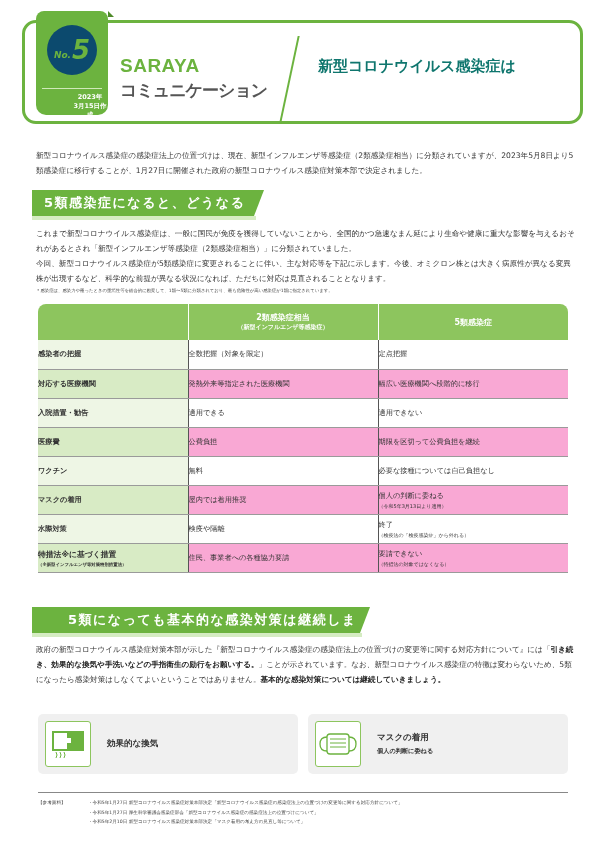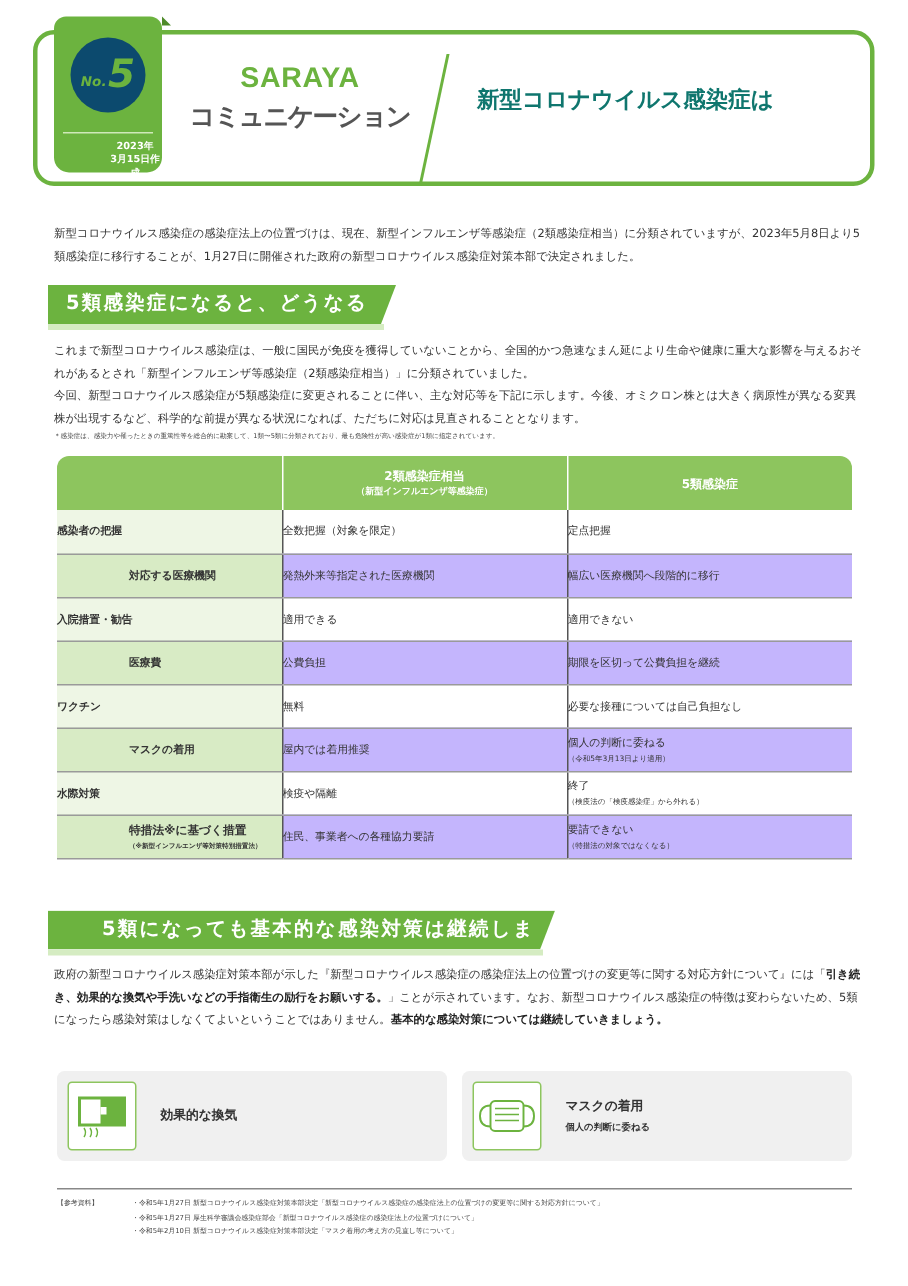--- a/index.html
+++ b/index.html
@@ -21,21 +21,21 @@
   }
   .no-circle {
     position: absolute; left: 11px; top: 14px; width: 50px; height: 50px; border-radius: 50%;
     background: #0c4a6e; display: flex; align-items: center; justify-content: center; gap: 1px;
   }
   .no-label { font-size: 9px; font-weight: bold; font-style: italic; color: #6cb33f; margin-top: 10px; }
   .no-num { font-size: 26px; font-weight: bold; font-style: italic; color: #6cb33f; line-height: 1; }
   .no-rule { position: absolute; left: 6px; right: 6px; top: 77px; height: 1px; background: #cfe9b9; }
   .no-date { position: absolute; left: 0; right: 0; top: 82px; text-align: center; color: #fff; font-size: 6.5px; font-weight: bold; line-height: 9px; margin-left: 36px; }
 
-  .brand { position: absolute; left: 120px; top: 42px; width: 160px; text-align: center; }
+  .brand { position: absolute; left: 120px; top: 55px; width: 160px; }
   .brand-name { font-family: "Liberation Sans", sans-serif; font-weight: bold; font-size: 19px; color: #6cb33f; letter-spacing: 0.5px; }
   .brand-sub { font-size: 17px; font-weight: bold; color: #555; letter-spacing: -1px; margin-top: 2px; }
 
   .header-slash {
     position: absolute; left: 279px; top: 36px; width: 2px; height: 88px; background: #6cb33f;
     transform: skewX(-12deg); transform-origin: bottom;
   }
   .header-title { position: absolute; left: 318px; top: 54px; font-size: 15px; font-weight: bold; color: #0f766e; line-height: 24px; }
 
   
@@ -60,22 +60,22 @@
   .tbl { position: absolute; left: 38px; top: 304px; width: 530px; border-collapse: collapse; font-size: 7.2px; }
   .tbl th { background: #8dc55e; color: #fff; font-weight: bold; height: 36px; text-align: center; vertical-align: middle; border-left: 1px solid #fff; }
   .tbl th:first-child { border-left: none; border-top-left-radius: 8px; }
   .tbl th:last-child { border-top-right-radius: 8px; }
   .tbl th .th-main { font-size: 8px; display: block; }
   .tbl th .th-sub { font-size: 6px; display: block; }
   .tbl td { height: 29px; vertical-align: middle; border-bottom: 1px solid #9a9a9a; border-left: 1px solid #555; color: #333; }
   .tbl td.label { width: 150px; border-left: none; font-weight: bold; color: #333; }
   .tbl td.c2 { width: 190px; }
   .tbl tr.odd td.label { background: #eef6e5; }
-  .tbl tr.even td.label { background: #d8ebc5; padding-left: 48px; }
-  .tbl tr.even td.c2, .tbl tr.even td.c3 { background: #c4b5fd; margin-top: 40px; }
+  .tbl tr.even td.label { background: #d8ebc5; }
+  .tbl tr.even td.c2, .tbl tr.even td.c3 { background: #f9a8d4; margin-top: 40px; }
   .cell-main { display: block; font-size: 7.2px; }
   .cell-sub { display: block; font-size: 5px; margin-top: 2px; }
 
   
   .cards { position: absolute; left: 38px; top: 714px; width: 530px; height: 60px; display: flex; gap: 10px; }
   .card { flex: 1; background: #f0f0f0; border-radius: 5px; display: flex; align-items: center; padding-left: 7px; }
   .card-icon { width: 46px; height: 46px; border: 1.5px solid #8dc55e; border-radius: 3px; background: #fff; display: flex; align-items: center; justify-content: center; }
   .card-text { margin-left: 16px; }
   .card-title { font-size: 8.5px; font-weight: bold; color: #333; display: block; }
   .card-sub { font-size: 6.2px; font-weight: bold; color: #333; display: block; margin-top: 3px; }

